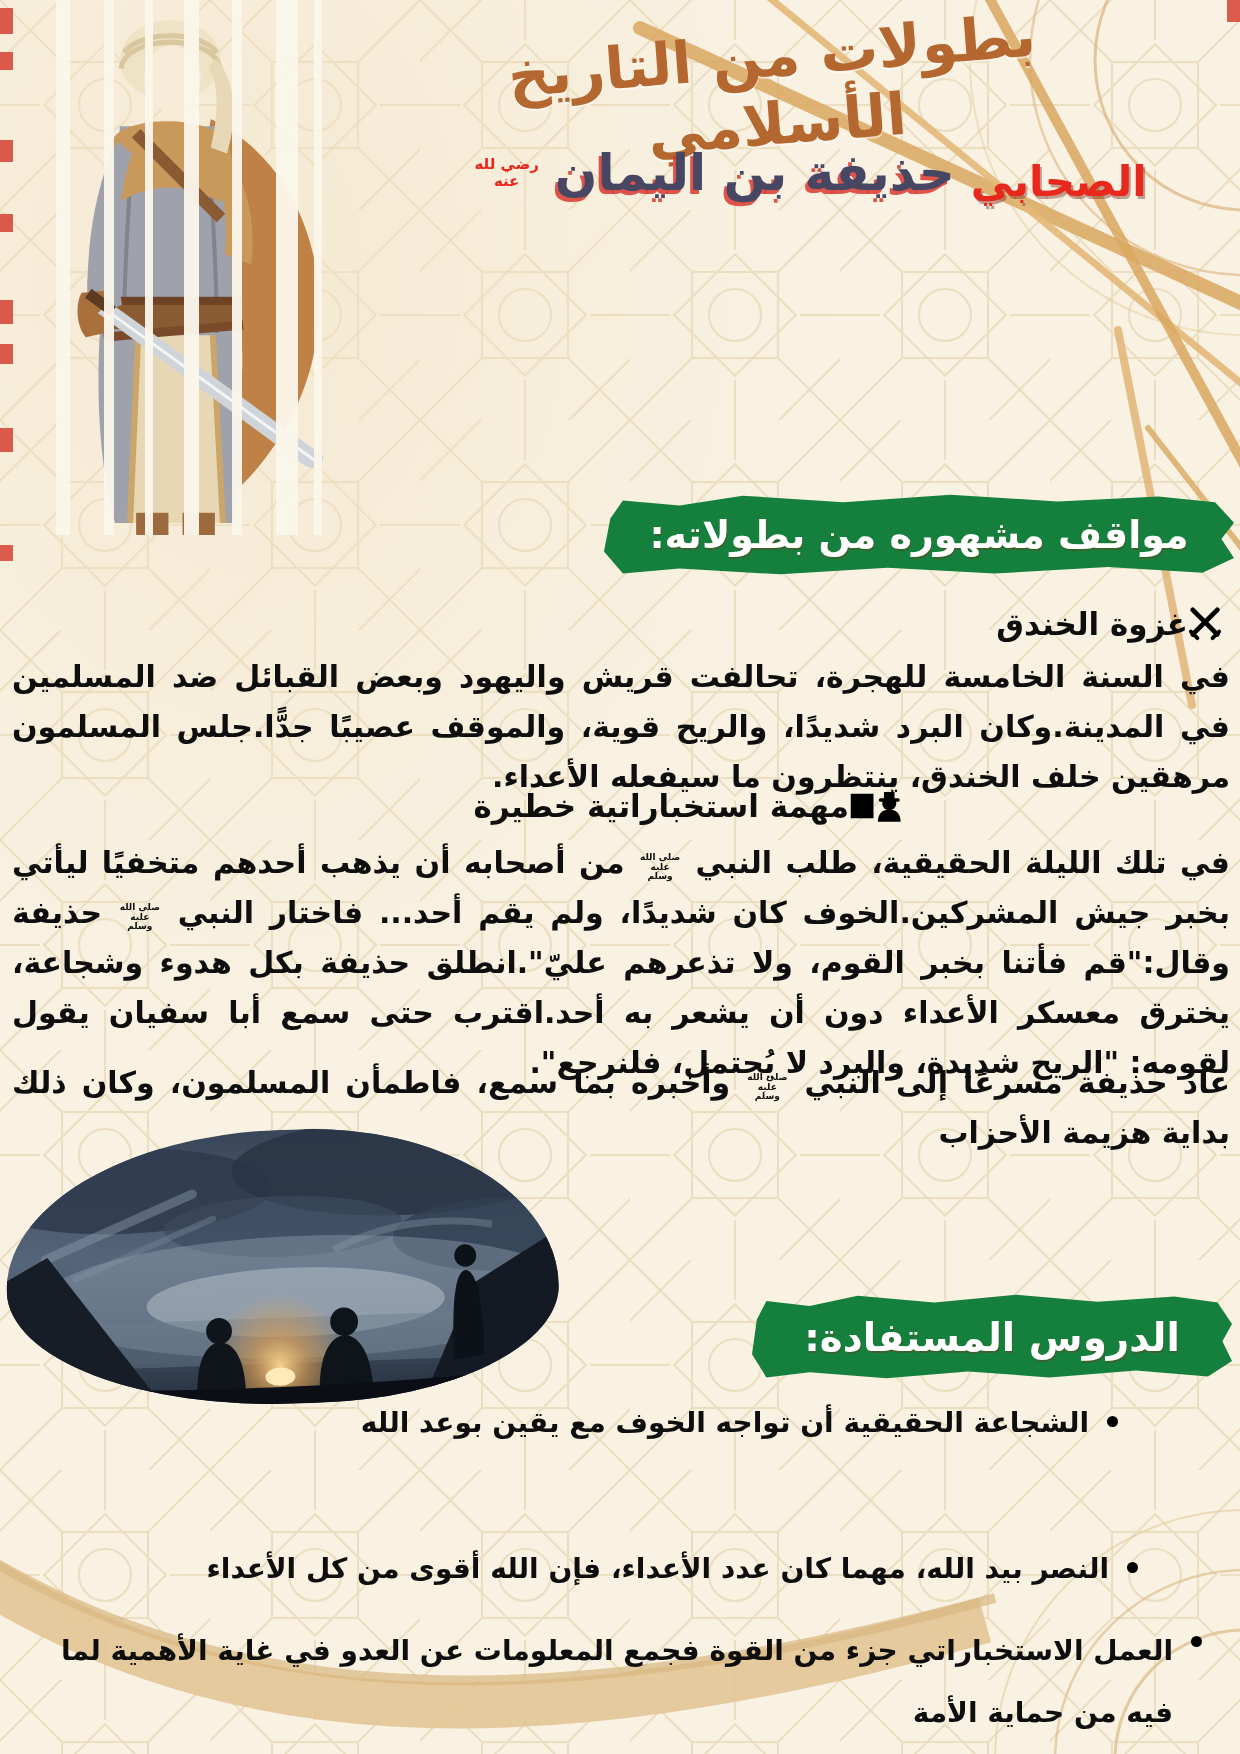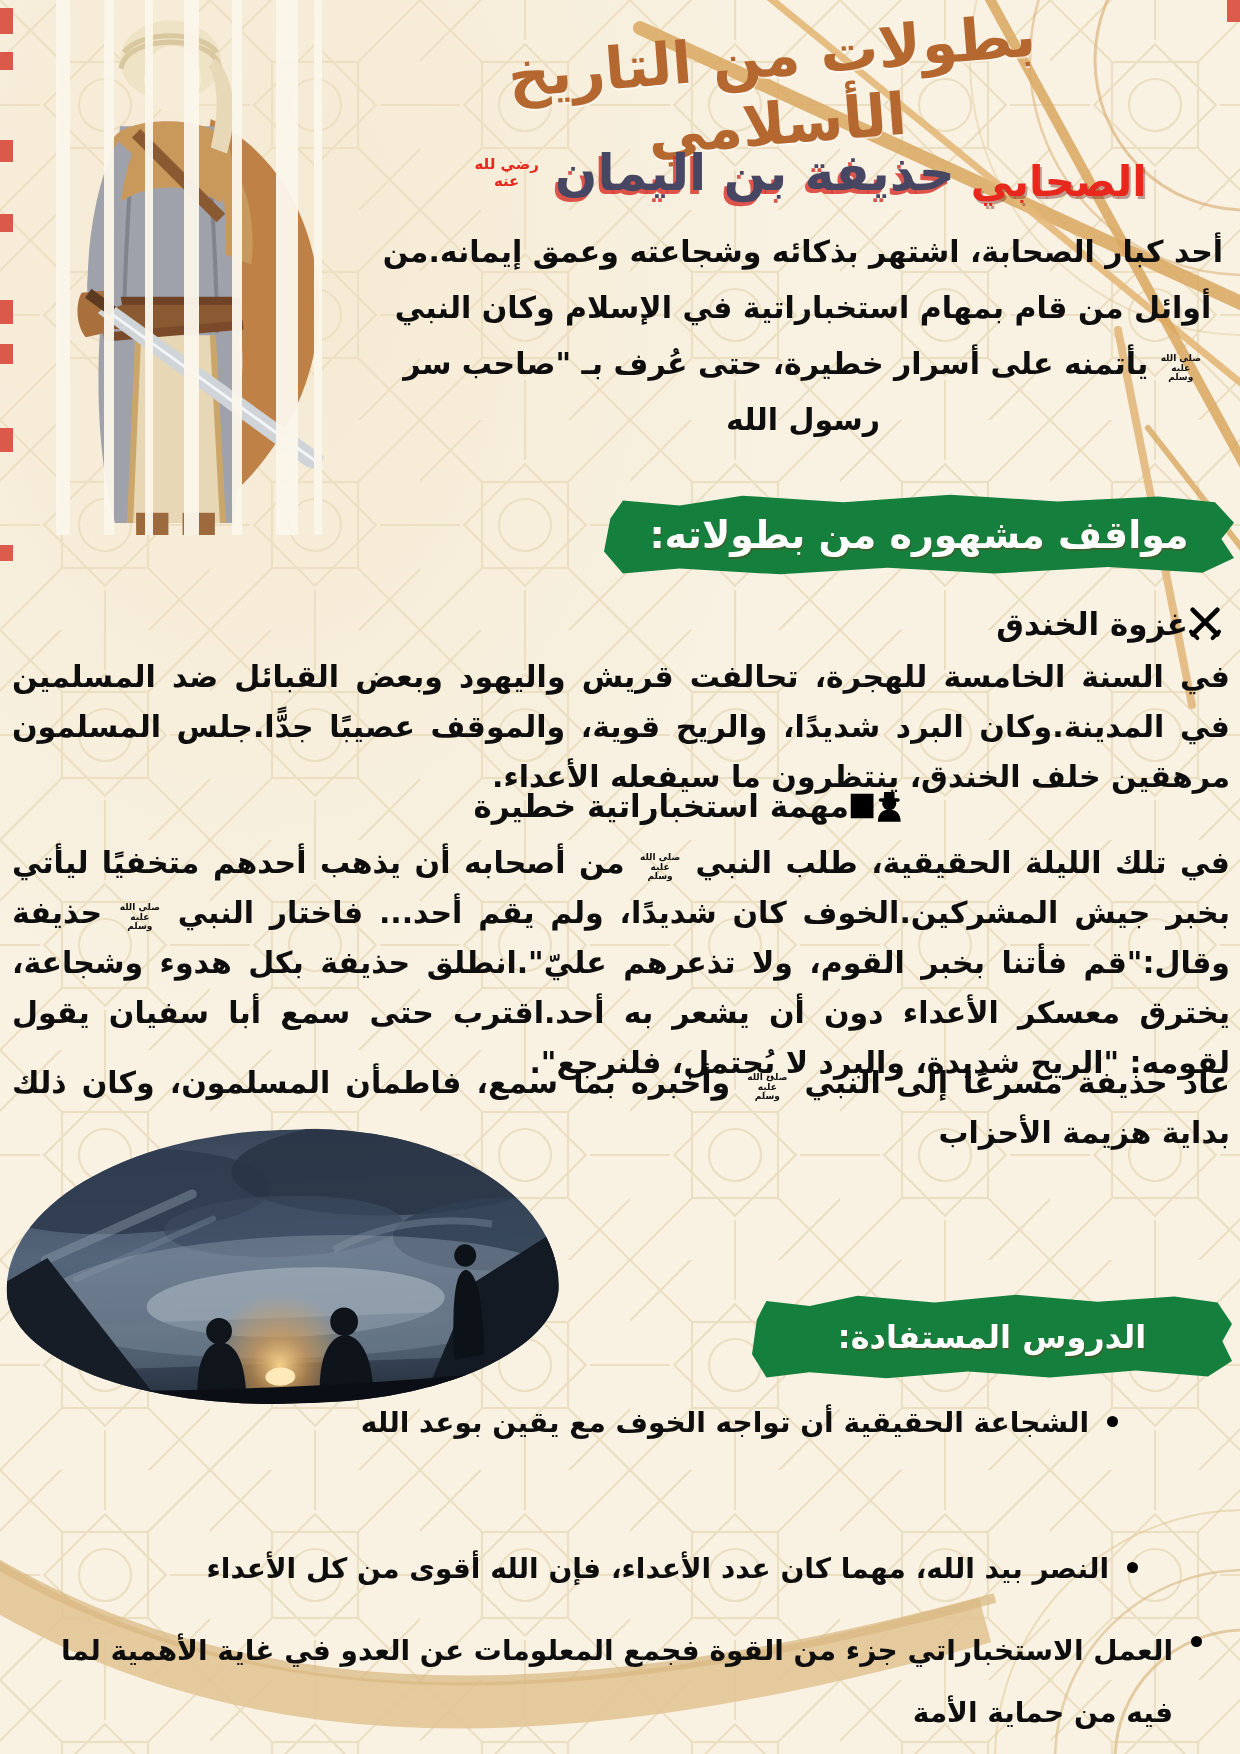--- a/index.html
+++ b/index.html
@@ -35,21 +35,21 @@
     display:inline-block; width:44px; font-size:9px; line-height:1.05;
     font-weight:700; text-align:center; vertical-align:-6px; white-space:normal;
   }
   .banner {
     position:absolute; z-index:2; background:#15803d; color:#ffffff; font-weight:700;
     display:flex; align-items:center; justify-content:center;
     clip-path:polygon(1% 30%, 3% 8%, 12% 14%, 22% 2%, 38% 10%, 55% 1%, 72% 9%, 88% 3%, 97% 10%, 100% 35%, 98% 55%, 100% 78%, 95% 96%, 80% 89%, 62% 97%, 45% 90%, 28% 98%, 12% 91%, 3% 97%, 0% 70%);
     text-shadow:1px 2px 0 rgba(120,50,20,.35);
   }
   .banner1 { top:494px; right:6px;  width:630px; height:82px; font-size:38px; }
-  .banner2 { top:1294px; right:8px; width:480px; height:86px; font-size:32px; }
+  .banner2 { top:1294px; right:8px; width:480px; height:86px; font-size:39px; }
 
   .h-sec { display:flex; align-items:center; font-size:31px; font-weight:700; }
   .h-sec svg { flex:0 0 auto; }
   .h-battle  { top:606px; right:18px; }
   .h-mission { top:788px; right:335px; }
 
   .para { font-size:30px; font-weight:700; line-height:50px; text-align:justify; }
   .p-battle  { top:652px;  right:10px; left:12px; }
   .p-mission { top:838px;  right:10px; left:12px; }
   .p-return  { top:1058px; right:10px; left:12px; }
@@ -167,25 +167,20 @@
 
   <div class="layer subtitle">
     <span class="sub-prefix">الصحابي</span>
     <span class="sub-name">حذيفة بن اليمان</span>
     <span class="sub-hon">
       <span>رضي لله</span><br>
       <span>عنه</span>
     </span>
   </div>
 
-  <div class="layer intro">
-    <span>أحد كبار الصحابة، اشتهر بذكائه وشجاعته وعمق إيمانه.من أوائل من قام بمهام استخباراتية في الإسلام وكان النبي</span>
-    <span class="saw">صلى الله عليه وسلم</span>
-    <span>يأتمنه على أسرار خطيرة، حتى عُرف بـ "صاحب سر رسول الله</span>
-  </div>
 
   <div class="banner banner1">
     <span>مواقف مشهوره من بطولاته:</span>
   </div>
 
   <div class="layer h-sec h-battle">
     <svg width="34" height="34" viewBox="0 0 36 36">
       <path d="M5 3 L31 29 M31 3 L5 29" stroke="#000" stroke-width="5" stroke-linecap="round"></path>
       <path d="M3 26 L10 33 M26 33 L33 26" stroke="#000" stroke-width="4" stroke-linecap="round"></path>
     </svg>

